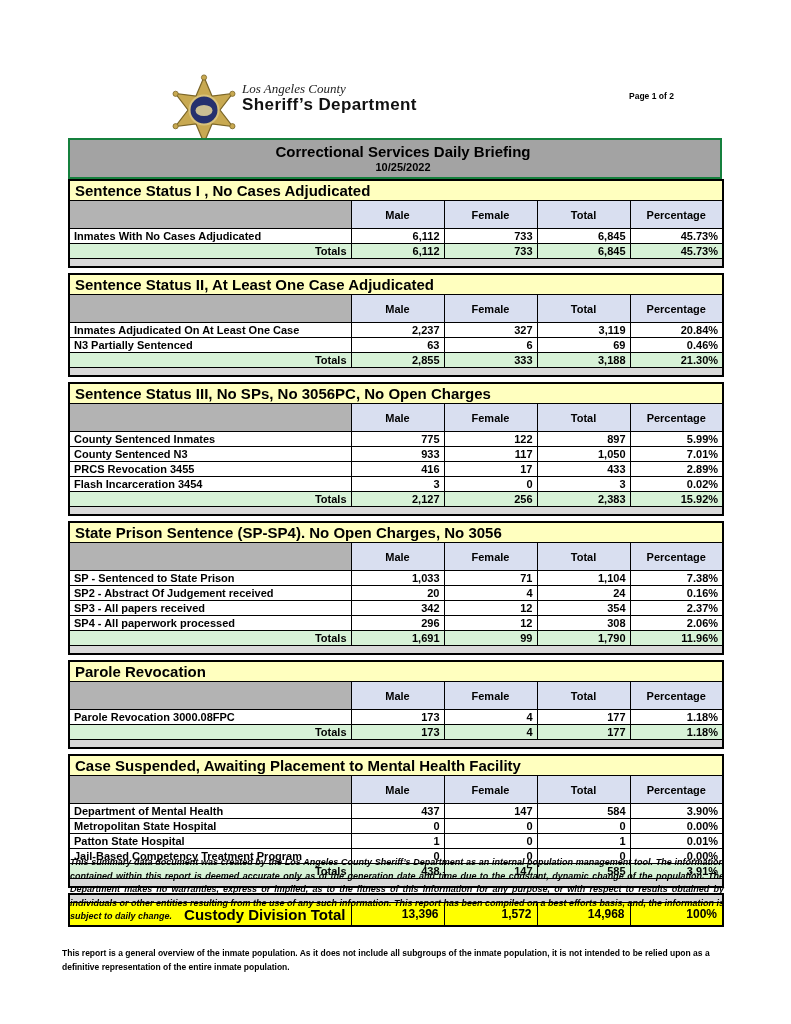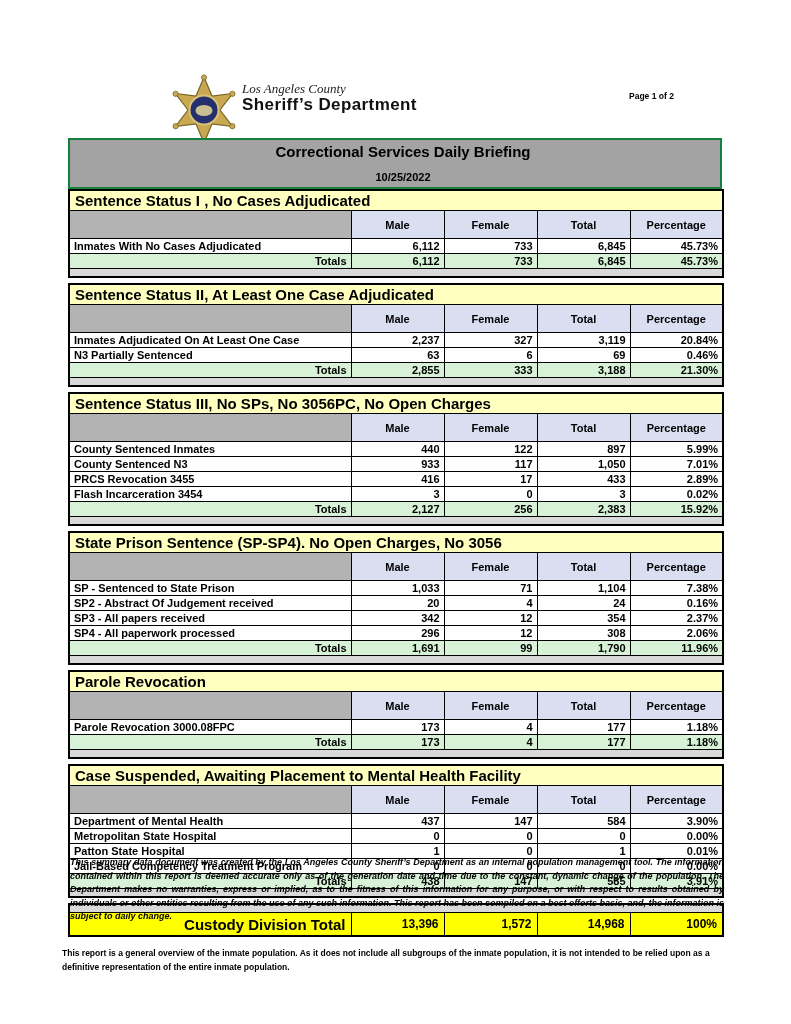--- a/index.html
+++ b/index.html
@@ -15,21 +15,21 @@
   .logo-county{font-family:"Liberation Serif",serif;font-style:italic;font-size:13px;color:#222;}
   .logo-dept{font-size:17px;font-weight:bold;letter-spacing:.4px;color:#111;}
   .page-label{position:absolute;left:629px;top:91px;font-size:8.5px;font-weight:bold;}
   
   #report{position:absolute;left:68px;top:138px;width:654px;}
   .title-block{
     box-sizing:border-box;width:654px;background:#a3a3a3;border:2px solid #15803d;
     text-align:center;padding:3px 0 4px 16px;
   }
   .title-main{font-size:15px;font-weight:bold;}
-  .title-date{font-size:11px;font-weight:bold;margin-top:11px;}
+  .title-date{font-size:11px;font-weight:bold;margin-top:1px;}
   table.sec{border-collapse:collapse;width:654px;table-layout:fixed;margin:0 0 5px 0;border:2px solid #000;}
   table.sec td{border:1px solid #000;overflow:hidden;white-space:nowrap;}
   td.st{background:#ffffbf;font-size:15px;font-weight:bold;padding:1px 5px;height:17px;}
   tr.ch td{height:13px;font-size:11px;font-weight:bold;text-align:center;padding:7px 4px;}
   td.corner{background:#b3b3b3;}
   td.chc{background:#d9dff0;}
   tr.dr td,tr.tot td{height:12px;font-size:11px;font-weight:bold;padding:1px 4px;}
   td.lbl{text-align:left;}
   td.num{text-align:right;}
   tr.tot td{background:#d7f2d7;}
@@ -174,21 +174,21 @@
           </tr>
           <tr class="ch">
             <td class="corner"></td>
             <td class="chc">Male</td>
             <td class="chc">Female</td>
             <td class="chc">Total</td>
             <td class="chc">Percentage</td>
           </tr>
           <tr class="dr">
             <td class="lbl">County Sentenced Inmates</td>
-            <td class="num">440</td>
+            <td class="num">775</td>
             <td class="num">122</td>
             <td class="num">897</td>
             <td class="num">5.99%</td>
           </tr>
           <tr class="dr">
             <td class="lbl">County Sentenced N3</td>
             <td class="num">933</td>
             <td class="num">117</td>
             <td class="num">1,050</td>
             <td class="num">7.01%</td>

